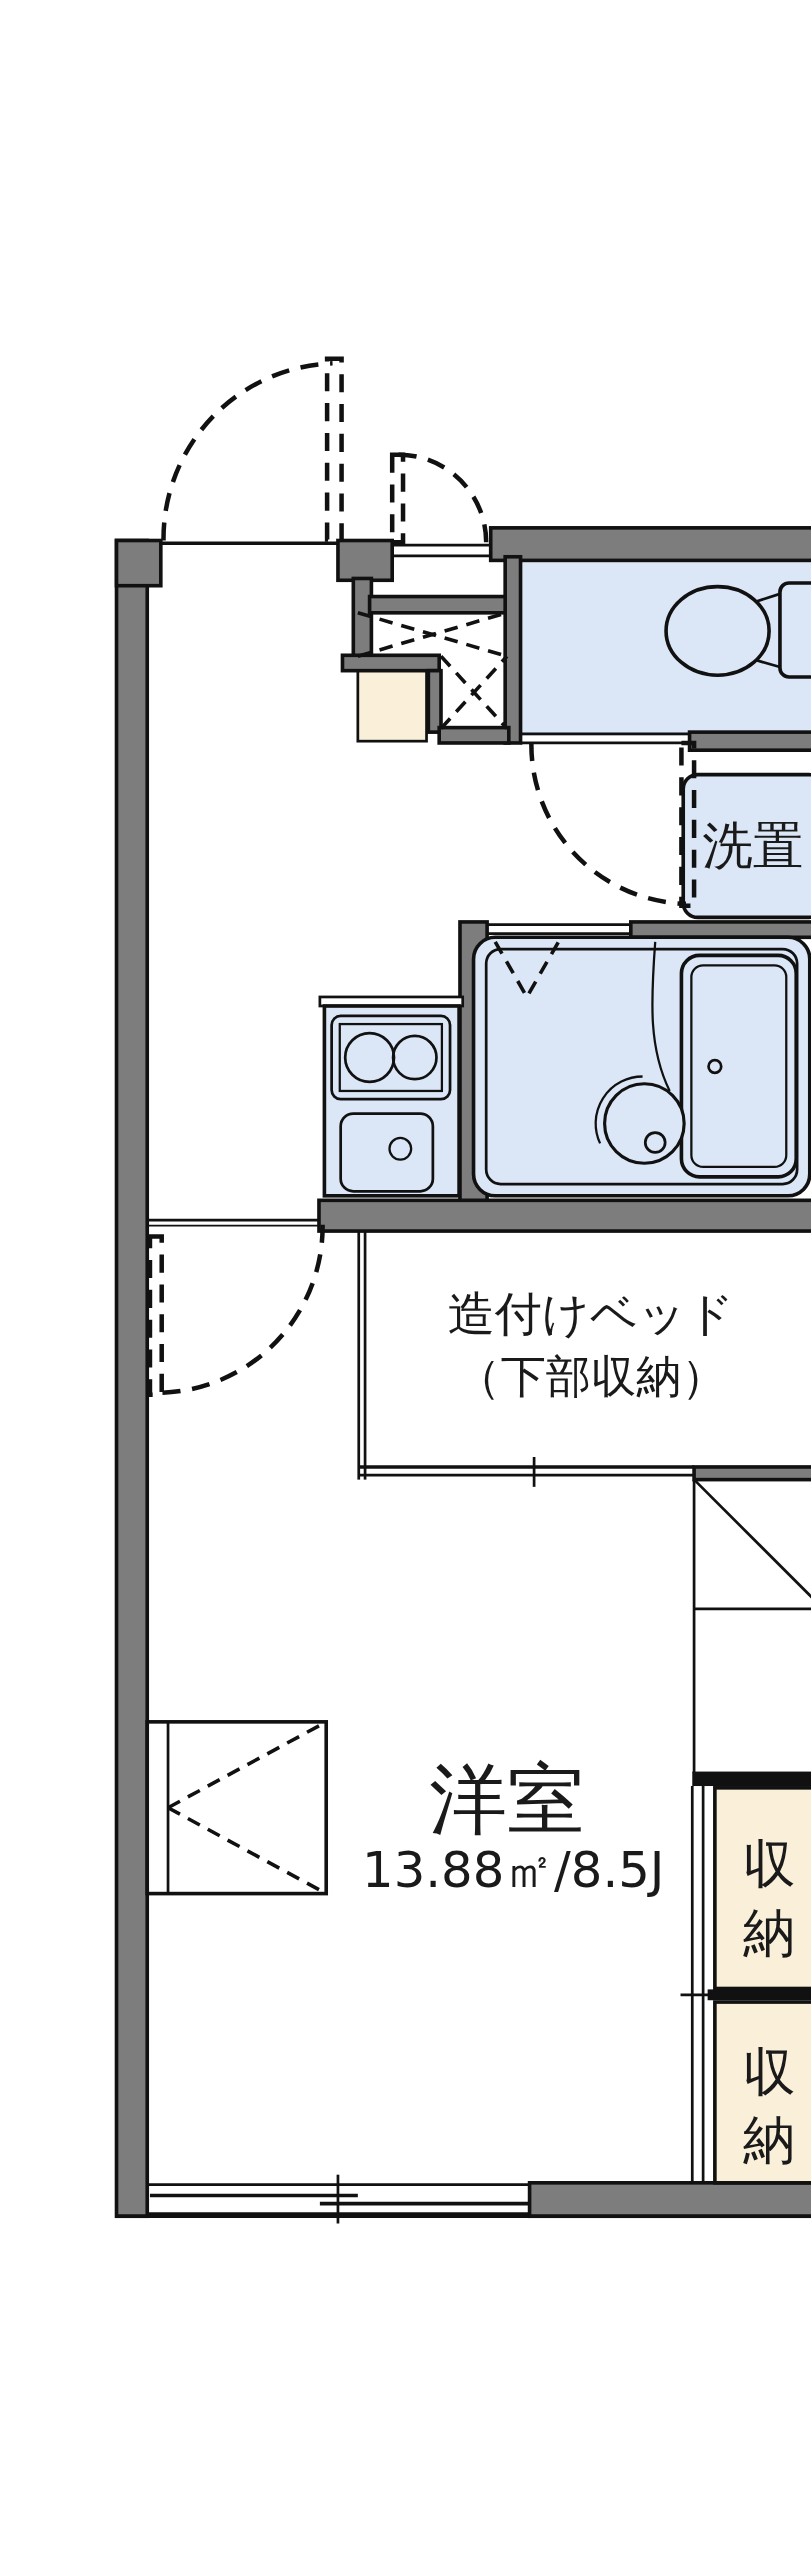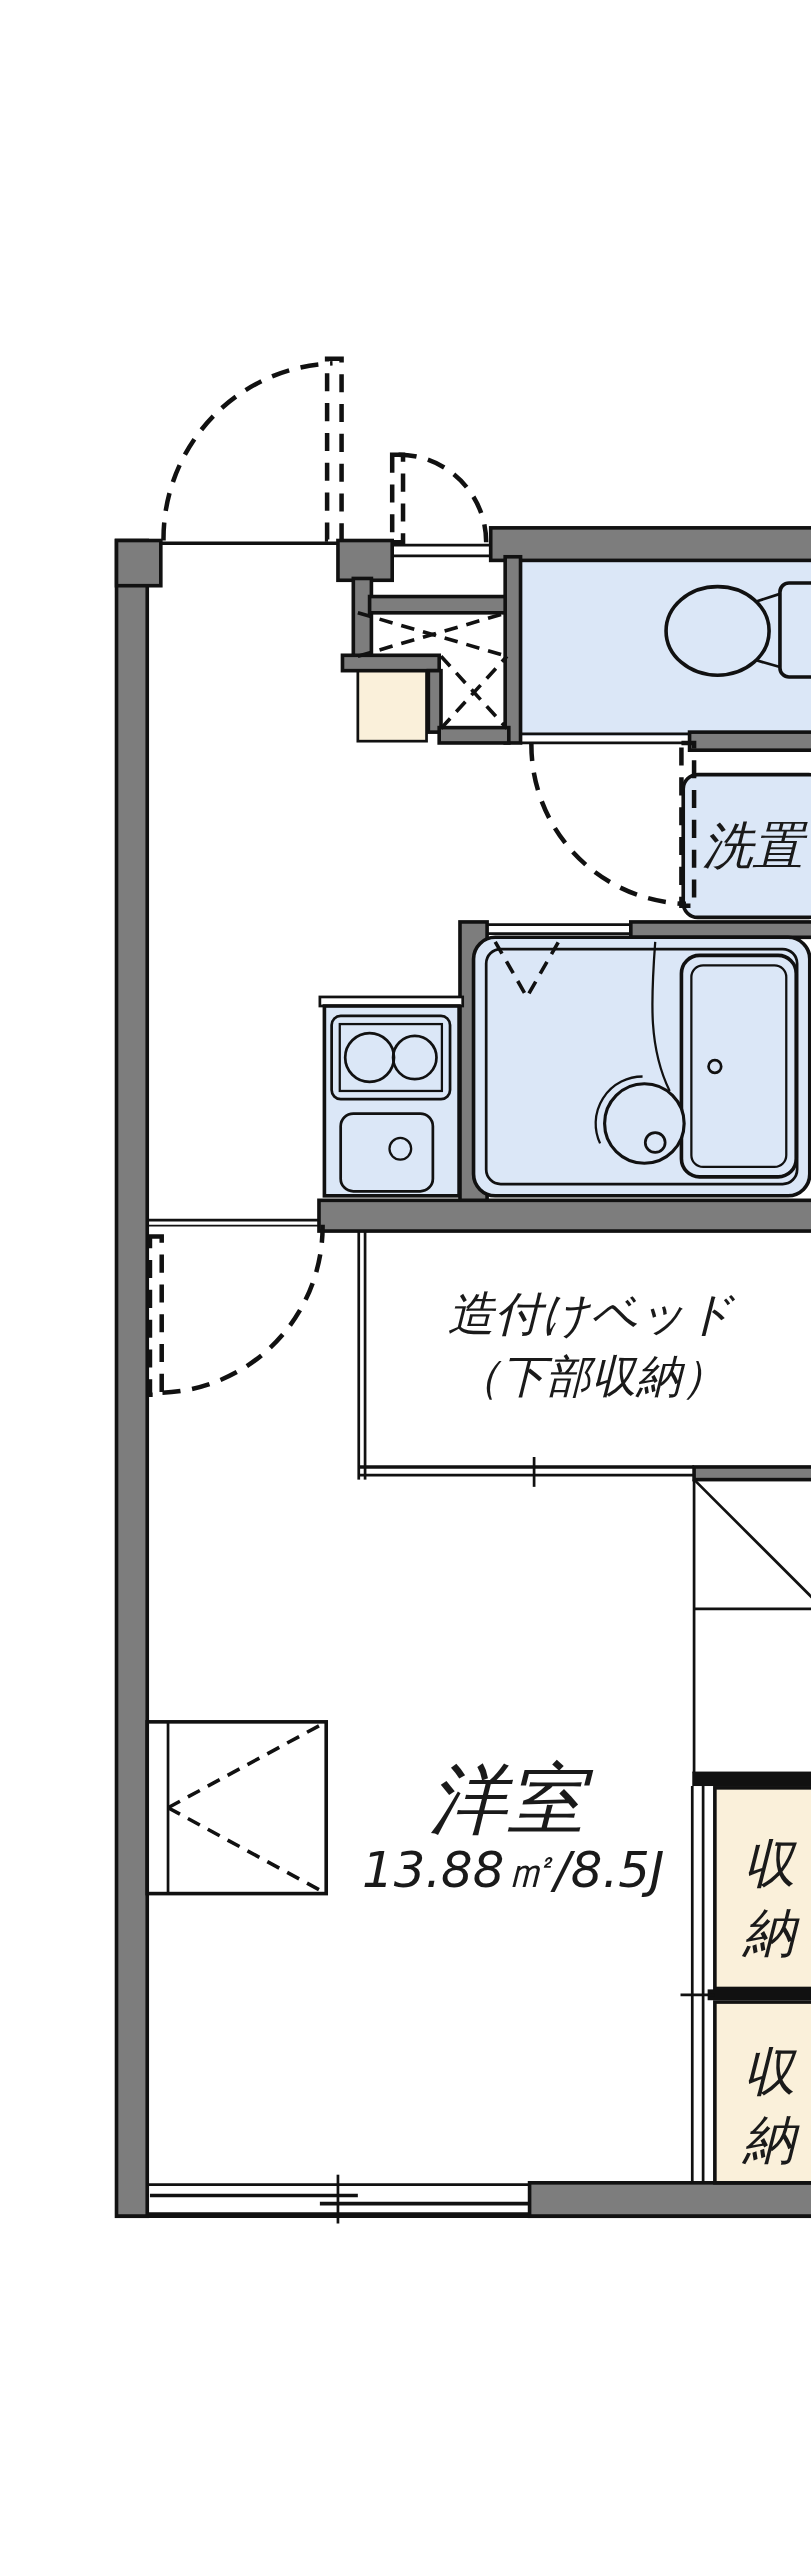--- a/index.html
+++ b/index.html
@@ -1,17 +1,17 @@
 <!DOCTYPE html>
 <html style="font-size:14.5px"><head>
 <meta charset="utf-8">
 <style>
   html,body{margin:0;padding:0;background:#ffffff;}
   .stage{width:648px;height:2576px;position:relative;background:#fff;margin:0 auto;
-         font-family:"DejaVu Sans","Liberation Sans",sans-serif;font-style:italic;}
+         font-family:"DejaVu Sans","Liberation Sans",sans-serif;}
   svg{display:block;}
   text{font-family:"DejaVu Sans","Liberation Sans",sans-serif;fill:#1a1a1a;}
   .wall{fill:#7d7d7d;stroke:#111;stroke-width:4;}
   .blue{fill:#dbe7f7;}
   .cream{fill:#faf0da;}
   .ln{stroke:#111;fill:none;}
   .dash{stroke:#111;fill:none;stroke-dasharray:20 13;stroke-width:5;}
   .dash2{stroke:#111;fill:none;stroke-dasharray:15 10;stroke-width:4;}
 </style>
 </head>

